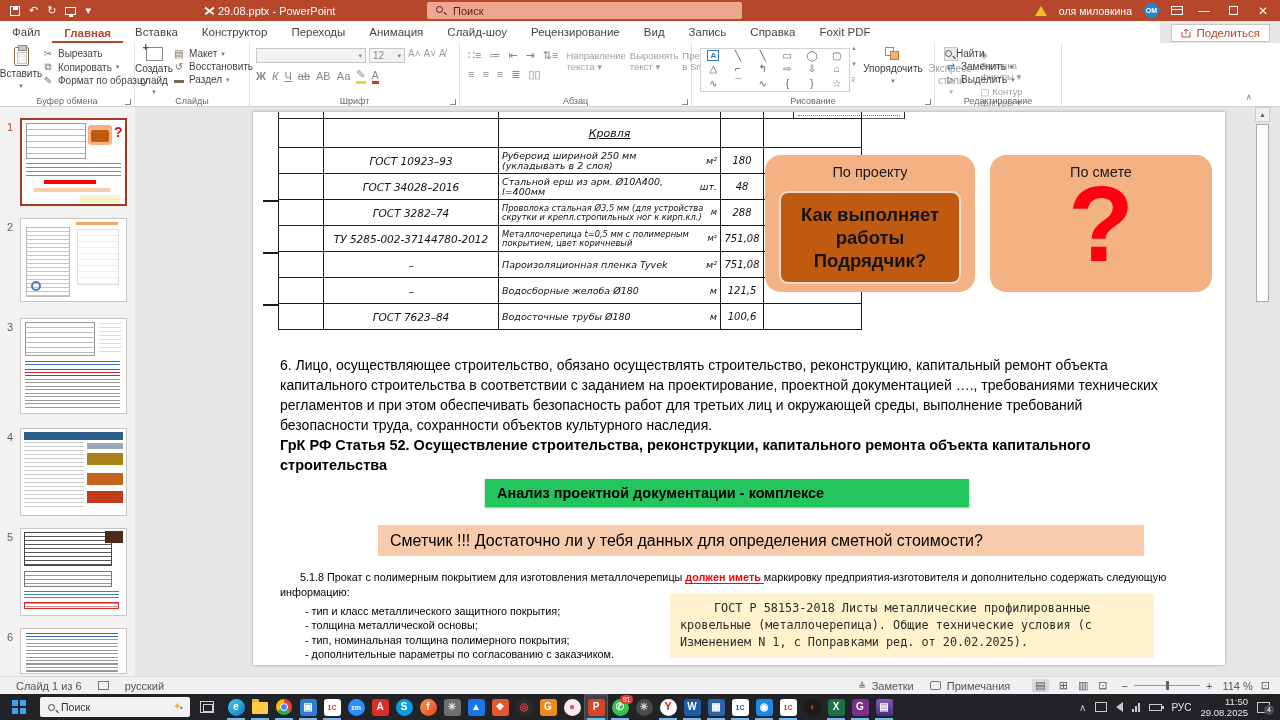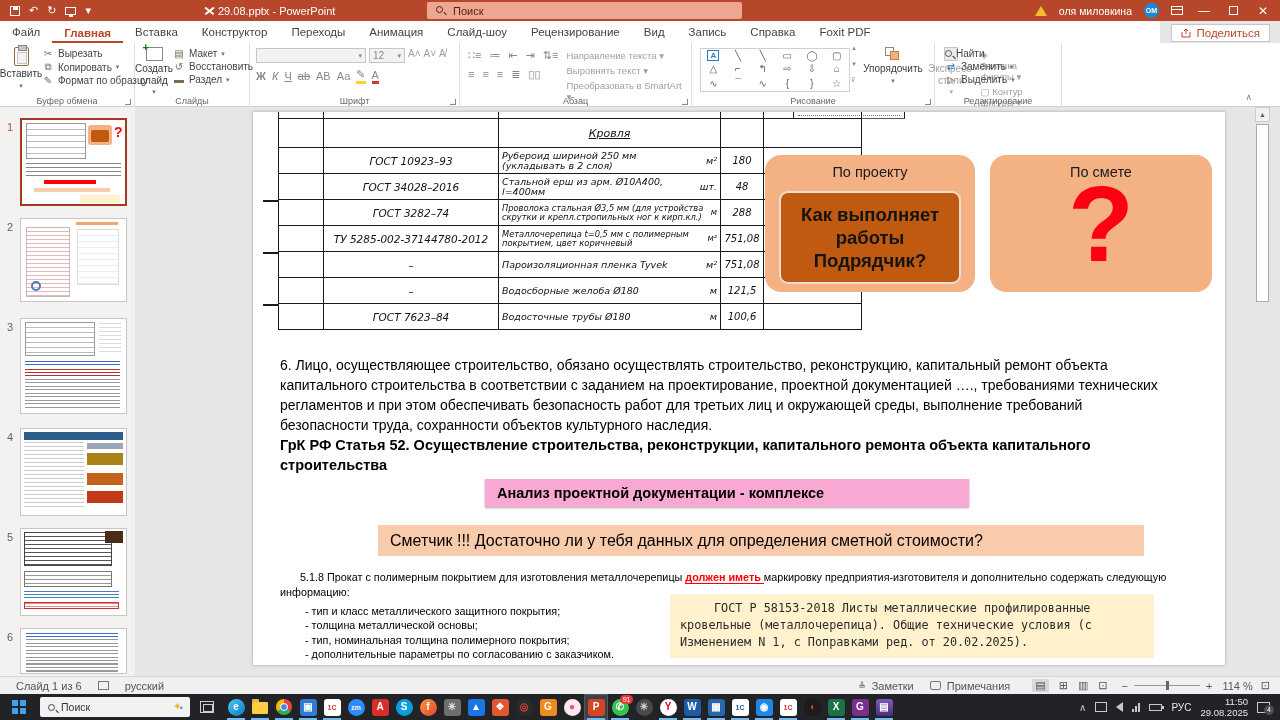--- a/index.html
+++ b/index.html
@@ -89,21 +89,21 @@
   .sliver{position:absolute;left:540px;top:0;width:112px;height:7px;border-left:1.5px solid #222;border-right:1.5px solid #222;border-bottom:1px solid #555}
   .sliver:before{content:"";position:absolute;left:4px;top:3px;right:4px;border-top:1px dotted #777}
 
   .obox{position:absolute;width:210px;height:137px;background:#F4B183;border-radius:16px;text-align:center}
   .obox .otitle{font-size:14.5px;color:#1a1a1a;margin-top:9px}
   .inner-brown{position:absolute;left:14px;right:14px;top:36px;bottom:8px;background:#C05A11;border:2px solid #EFDFCE;border-radius:9px;display:flex;align-items:center;justify-content:center;font-size:18.5px;font-weight:600;color:#141414;line-height:1.25;padding:2px 6px}
   .bigq{font-size:108px;font-weight:bold;color:#FF0013;line-height:.92;margin-top:-6px}
 
   .para6{position:absolute;left:27px;top:243px;width:880px;font-size:14px;line-height:1.43;color:#000}
   .grkhead{position:absolute;left:27px;top:323px;width:820px;font-size:14.5px;font-weight:bold;color:#000;line-height:1.4}
-  .redban{position:absolute;left:232px;top:367px;width:484px;height:28px;background:#f9a8d4;color:#000;font-size:14.5px;font-weight:bold;line-height:28px;padding-left:12px;box-shadow:0 1px 2px rgba(0,0,0,.35)}
+  .redban{position:absolute;left:232px;top:367px;width:484px;height:28px;background:#22c55e;color:#000;font-size:14.5px;font-weight:bold;line-height:28px;padding-left:12px;box-shadow:0 1px 2px rgba(0,0,0,.35)}
   .orgban{position:absolute;left:125px;top:413px;width:766px;height:31px;background:#F8CBAD;color:#000;font-size:16px;line-height:31px;padding-left:12px}
   .clause{position:absolute;left:27px;top:458px;width:908px;font-size:10.8px;line-height:1.35;color:#000;text-indent:20px}
   .clause .emph{color:#FF0000;font-weight:bold;border-bottom:1.5px solid #FF0000;text-indent:0}
   .clist{position:absolute;left:52px;top:492px;width:340px;font-size:10.8px;line-height:1.32;color:#000}
   .gostnote{position:absolute;left:417px;top:482px;width:484px;height:64px;background:#FFF2CC;font-family:"DejaVu Sans Mono",monospace;font-size:11.8px;line-height:1.42;color:#2b2b2b;padding:6px 10px;text-indent:34px}
 
   
   .statusbar{position:absolute;left:0;top:676px;width:1280px;height:18px;background:#F0F0F0;border-top:1px solid #D6D6D6;font-size:11px;color:#555;display:flex;align-items:center}
   .sb-ic{width:11px;height:9px;border:1px solid #777;display:inline-block}
   .viewics{display:flex;gap:10px;font-size:11px;color:#555}
@@ -289,21 +289,21 @@
           <span>⇅≡</span>
         </div>
         <div style="display:flex;gap:8px">
           <span>≡</span>
           <span>≡</span>
           <span>≡</span>
           <span>≣</span>
           <span>▯▯</span>
         </div>
       </div>
-      <div style="display:flex;flex-direction:column;gap:4px;font-size:9.5px;padding-top:1px" class="gray">
+      <div style="display:flex;flex-direction:row;gap:4px;font-size:9.5px;padding-top:1px" class="gray">
         <span><span>Направление текста</span> ▾</span>
         <span><span>Выровнять текст</span> ▾</span>
         <span><span>Преобразовать в SmartArt</span> ▾</span>
       </div>
     </div>
     <div class="grp-label">Абзац</div>
     <div class="launcher"></div>
   </div>
 
   <div class="grp" style="left:692px;width:243px">

